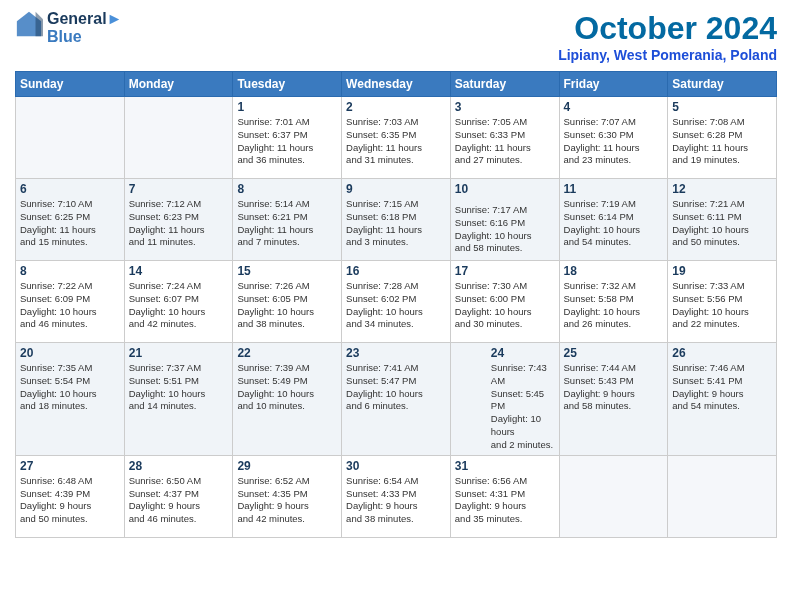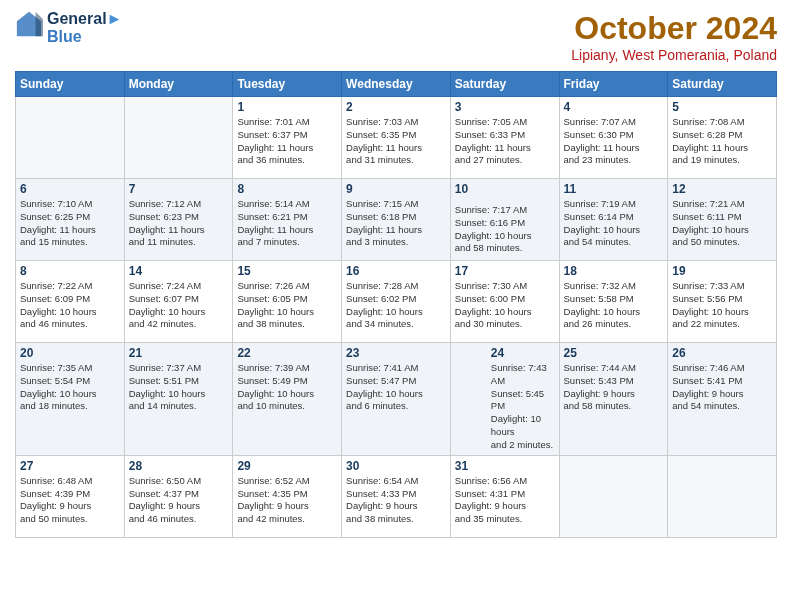--- a/index.html
+++ b/index.html
@@ -30,25 +30,26 @@
     .logo-icon {
       width: 28px;
       height: 28px;
     }
     .title-section {
       text-align: right;
     }
     .month-title {
       font-size: 32px;
       font-weight: bold;
-      color: #a16207;
+      color: #0369a1;
     }
     .location-title {
       font-size: 14px;
-      color: #b91c1c;
+      color: #1d4ed8;
+      font-weight: bold;
     }
     .calendar {
       width: 100%;
       border-collapse: collapse;
       font-size: 10px;
     }
     .calendar th {
       background: #3a7abf;
       color: #fff;
       padding: 5px 4px;

